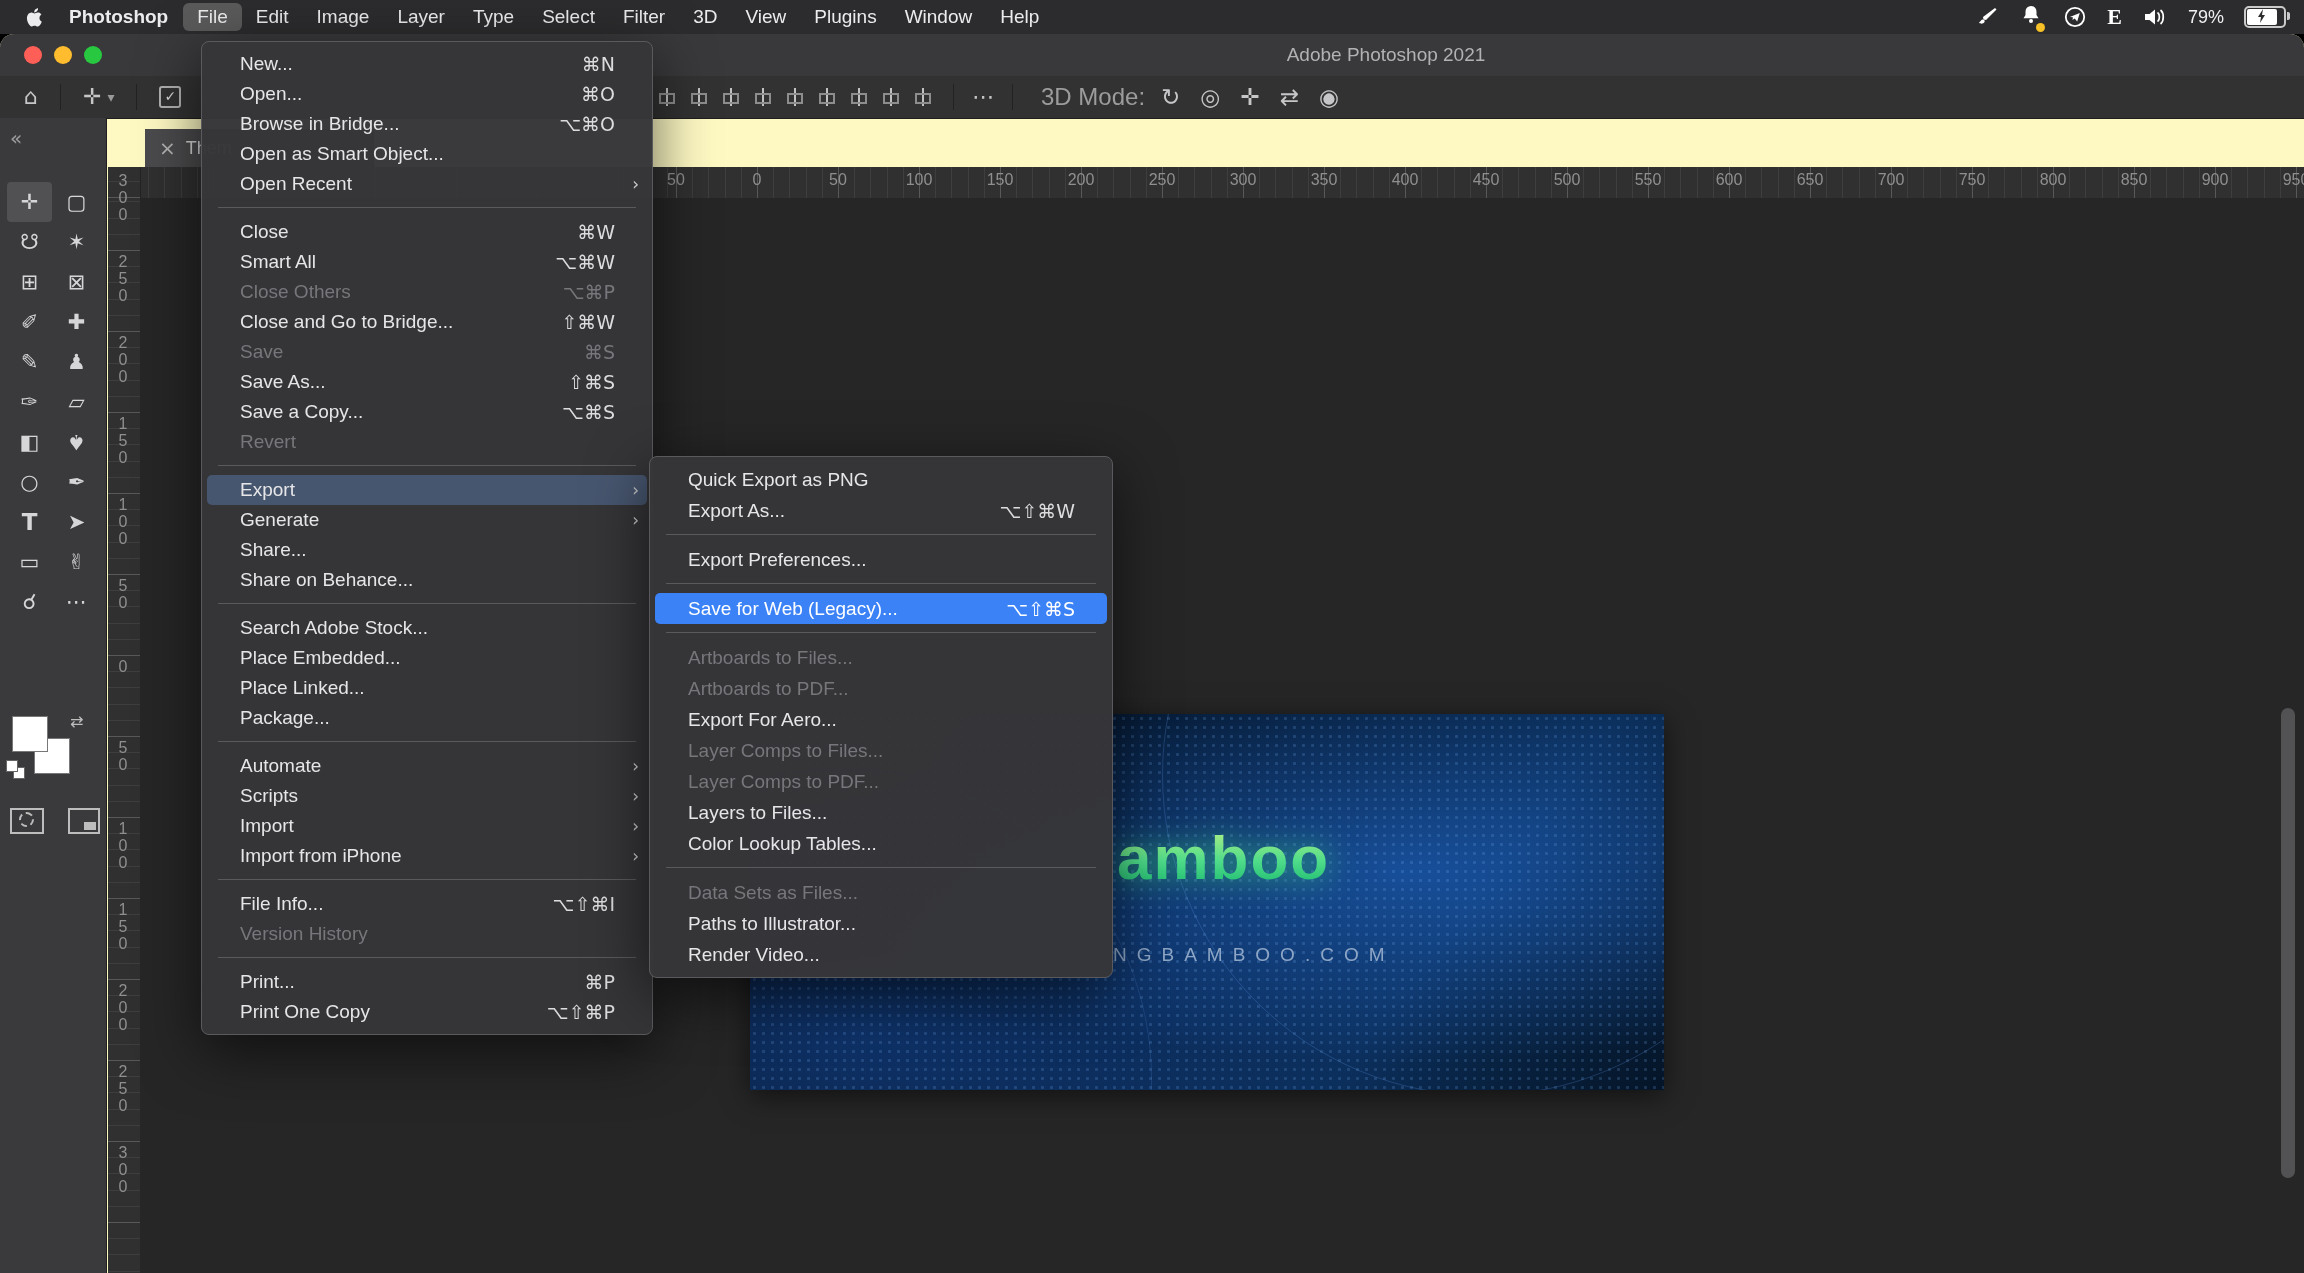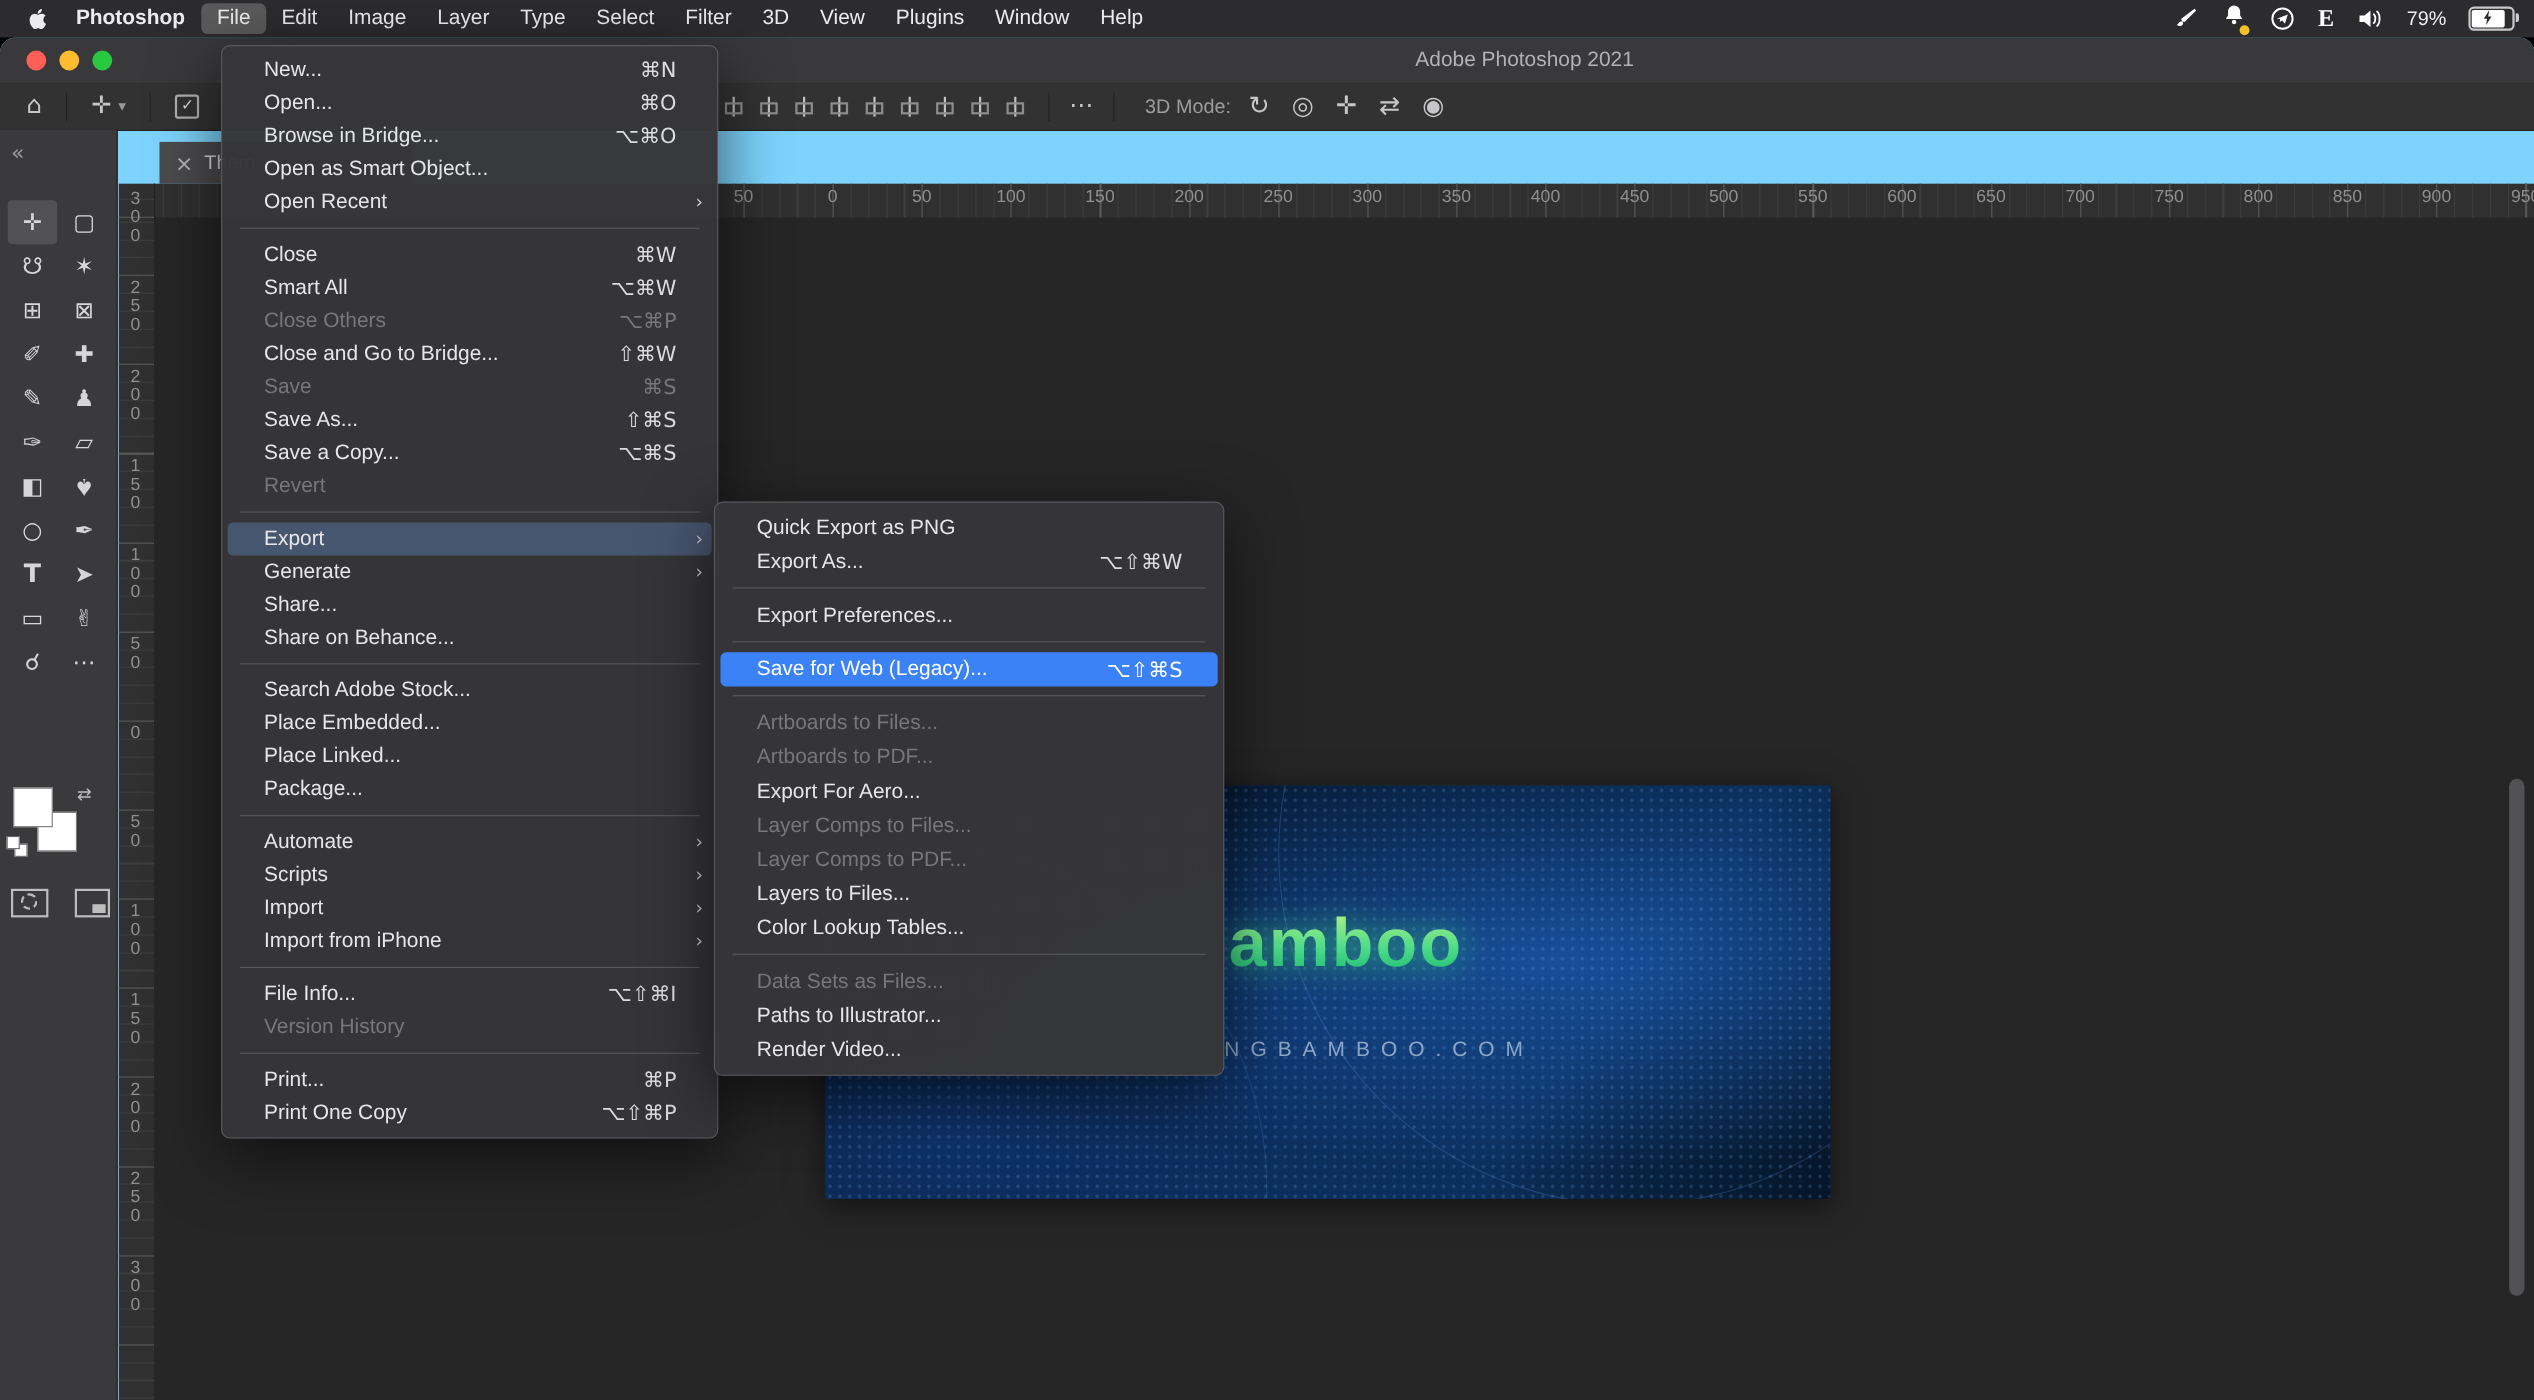--- a/index.html
+++ b/index.html
@@ -25,39 +25,39 @@
   .mb-status .txt { font-size:18px; color:#f0f0f2; }
   .letter-e { font-family:"Liberation Serif", serif; font-weight:bold; font-size:22px; color:#fff; }
   .battery { width:38px; height:18px; border:2px solid rgba(255,255,255,.75); border-radius:5px; position:relative; }
   .battery::after { content:''; position:absolute; right:-6px; top:4px; width:3px; height:8px; background:rgba(255,255,255,.75); border-radius:0 2px 2px 0; }
   .battery .level { position:absolute; left:1px; top:1px; bottom:1px; width:79%; background:#fff; border-radius:2px; }
   .battery svg { position:absolute; left:10px; top:0px; }
 
   
   .window {
     position:absolute; top:34px; left:0; width:2304px; height:1239px;
-    background:#7dd3fc; border-radius:14px 14px 0 0; overflow:hidden;
+    background:#fef9c3; border-radius:14px 14px 0 0; overflow:hidden;
   }
   .titlebar { position:absolute; top:0; left:0; right:0; height:42px; background:#39393b; border-bottom:1px solid #1d1d1d; }
   .tl-dot { position:absolute; top:12px; width:18px; height:18px; border-radius:50%; }
   .win-title { position:absolute; top:0; left:1386px; transform:translateX(-50%); line-height:42px; color:#b2b2b4; font-size:19px; white-space:nowrap; }
 
   
   .optionsbar { position:absolute; top:42px; left:0; right:0; height:42px; background:#323232; border-bottom:1px solid #1e1e1e; }
   .ob-left, .ob-right { position:absolute; top:0; height:42px; display:flex; align-items:center; gap:14px; }
   .ob-left { left:24px; }
   .ob-right { left:655px; gap:10px; }
   .ob-glyph { color:#c6c6c8; font-size:22px; line-height:1; }
   .ob-caret { color:#9a9a9a; font-size:14px; margin-left:-8px; }
   .ob-divider { width:1px; height:26px; background:#222; margin:0 8px; }
   .ob-check { width:18px; height:18px; border:2px solid #b0b0b0; border-radius:3px; color:#d8d8d8; font-size:14px; line-height:16px; text-align:center; }
   .ab-ico { width:24px; height:24px; position:relative; }
   .ab-ico::before { content:''; position:absolute; left:11px; top:3px; width:2px; height:18px; background:#c2c2c2; }
   .ab-ico::after { content:''; position:absolute; left:4px; top:8px; width:12px; height:7px; border:2px solid #8d8d8d; }
-  .ob-label { color:#9c9c9c; font-size:18px; margin:0 6px 0 10px; white-space:nowrap; }
+  .ob-label { color:#9c9c9c; font-size:24px; margin:0 6px 0 10px; white-space:nowrap; }
   .threed-icons { display:flex; gap:20px; }
   .threed-icons .ob-glyph { font-size:23px; }
 
   
   .toolpanel { position:absolute; top:84px; bottom:0; left:0; width:106px; background:#3a3a3c; border-right:1px solid #1f1f1f; }
   .tp-collapse { position:absolute; top:8px; left:10px; color:#9c9c9e; font-size:20px; }
   .tools { position:absolute; top:64px; left:7px; display:grid; grid-template-columns:45px 45px; column-gap:2px; }
   .tool { width:45px; height:40px; display:flex; align-items:center; justify-content:center; color:#d6d6d8; font-size:21px; }
   .tool.active { background:#515153; border-radius:4px; }
   .tool[data-name="blur-tool"] span { display:inline-block; transform:rotate(180deg); }

